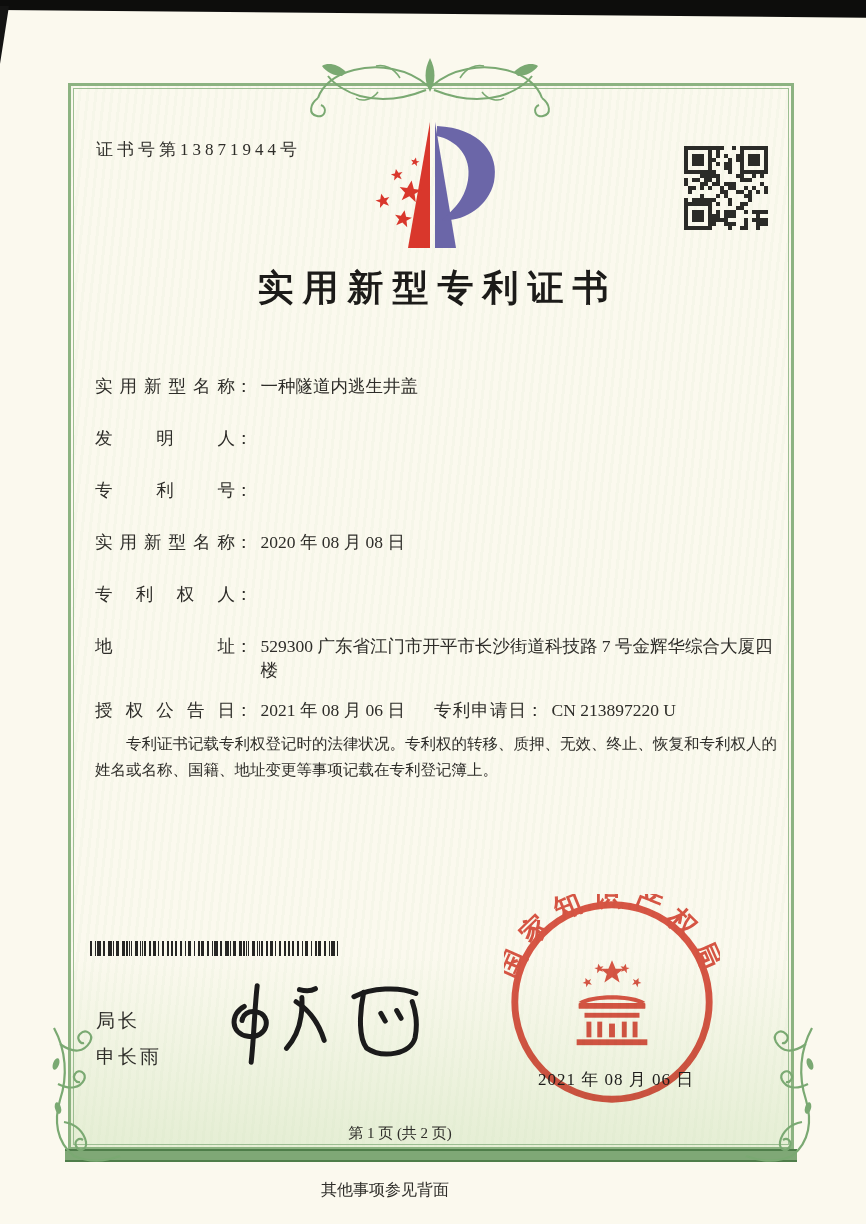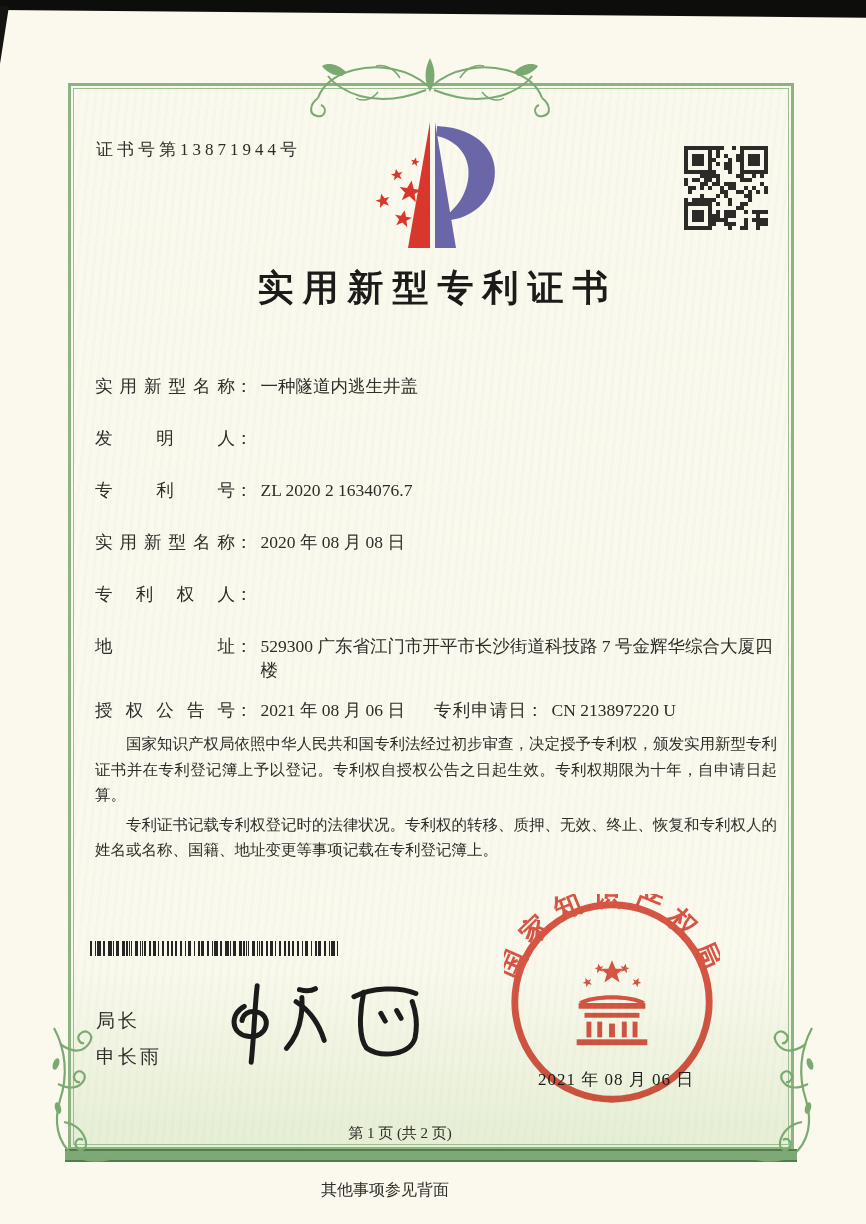--- a/index.html
+++ b/index.html
@@ -350,50 +350,48 @@
       <span class="fcolon">：</span>
       <span class="fvalue">一种隧道内逃生井盖</span>
   </div>
   <div class="frow">
     <span class="flabel">发明人</span>
       <span class="fcolon">：</span>
   </div>
   <div class="frow">
     <span class="flabel">专利号</span>
       <span class="fcolon">：</span>
-      <span class="fvalue">ZL 2020 2 1634076.7</span>
   </div>
   <div class="frow">
     <span class="flabel">实用新型名称</span>
       <span class="fcolon">：</span>
       <span class="fvalue">2020 年 08 月 08 日</span>
   </div>
   <div class="frow">
     <span class="flabel">专利权人</span>
       <span class="fcolon">：</span>
   </div>
   <div class="frow addr">
     <span class="flabel">地址</span>
       <span class="fcolon">：</span>
       <span class="fvalue">529300 广东省江门市开平市长沙街道科技路 7 号金辉华综合大厦四楼</span>
   </div>
   <div class="frow">
-    <span class="flabel">授权公告号</span>
+    <span class="flabel">授权公告日</span>
       <span class="fcolon">：</span>
       <span>2021 年 08 月 06 日</span>
     <span class="grant-right">
       <span class="flabel">专利申请日</span>
         <span class="fcolon">：</span>
         <span>CN 213897220 U</span>
     </span>
   </div>
 </div>
 
 <div class="paras">
-  <p>国家知识产权局依照中华人民共和国专利法经过初步审查，决定授予专利权，颁发实用新型专利证书并在专利登记簿上予以登记。专利权自授权公告之日起生效。专利权期限为十年，自申请日起算。</p>
   <p>专利证书记载专利权登记时的法律状况。专利权的转移、质押、无效、终止、恢复和专利权人的姓名或名称、国籍、地址变更等事项记载在专利登记簿上。</p>
 </div>
 
 <div class="barcode"></div>
 
 <div class="officer">
   <div>局长</div>
   <div>申长雨</div>
 </div>
 

